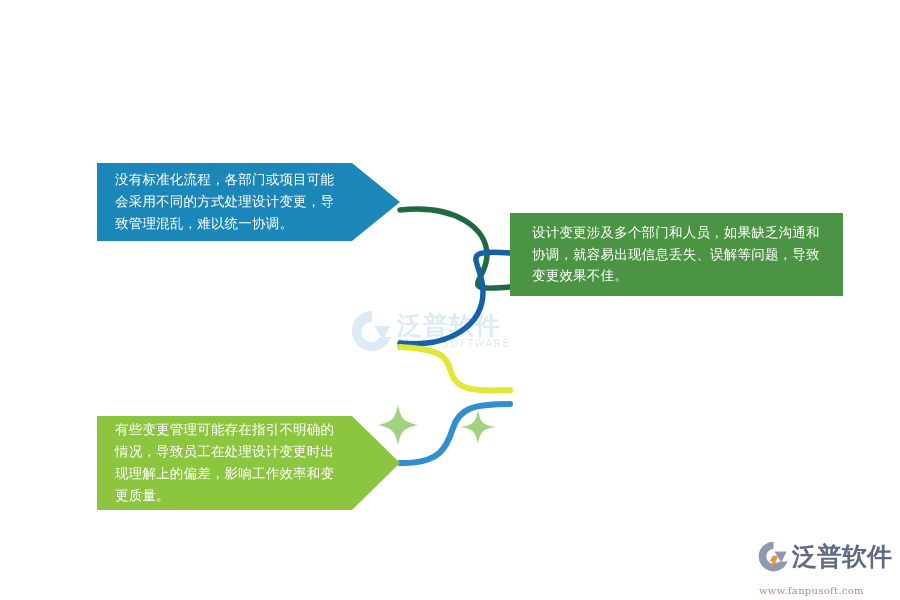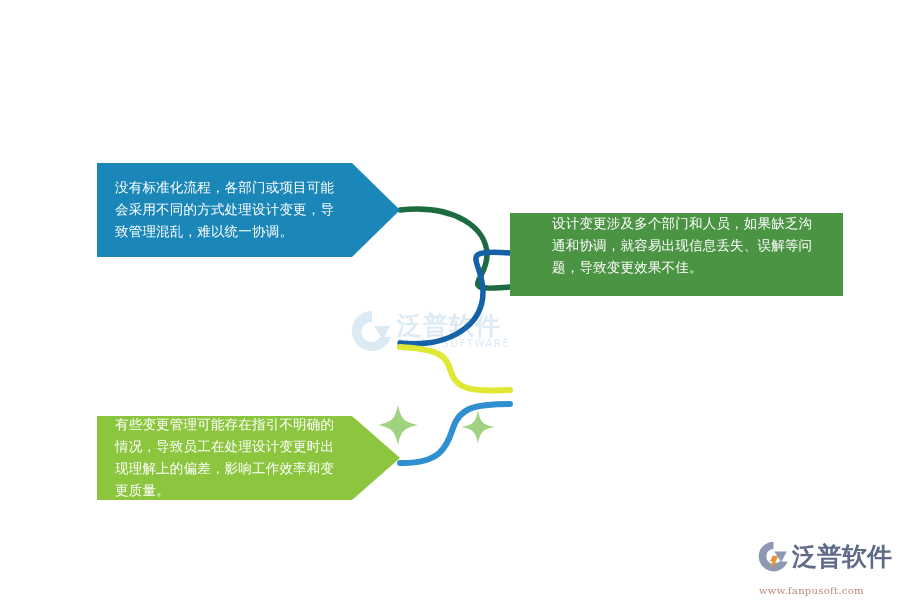--- a/index.html
+++ b/index.html
@@ -76,42 +76,41 @@
   }
   .chevron .txt {
     padding: 0 56px 0 18px;
     font-size: 13.5px;
     line-height: 1.62;
     letter-spacing: 0.2px;
     white-space: pre-line;
   }
 
   #card-standardization {
-    left: 97px;  top: 163px;  width: 303px; height: 94px;
+    left: 97px;  top: 163px;  width: 303px; height: 78px;
     background: #1a87b8;
   }
   #card-review {
     left: 97px;  top: 296px;  width: 303px; height: 94px;
     background: #1f9bd8;
   }
   #card-guidance {
-    left: 97px;  top: 416px;  width: 303px; height: 84px;
+    left: 97px;  top: 416px;  width: 303px; height: 94px;
     background: #8cc63f;
   }
   #card-review .txt { padding-right: 62px; }
   #card-guidance .txt { padding-right: 62px; }
 
   
   .panel {
     position: absolute;
     box-sizing: border-box;
     display: flex;
-    align-items: flex-start;
+    align-items: center;
     color: #ffffff;
-    padding-left: 20px;
   }
   .panel .txt {
     padding: 0 22px 0 22px;
     font-size: 13.5px;
     line-height: 1.62;
     letter-spacing: 0.2px;
     white-space: pre-line;
   }
   #card-communication {
     left: 510px; top: 213px; width: 333px; height: 83px;

